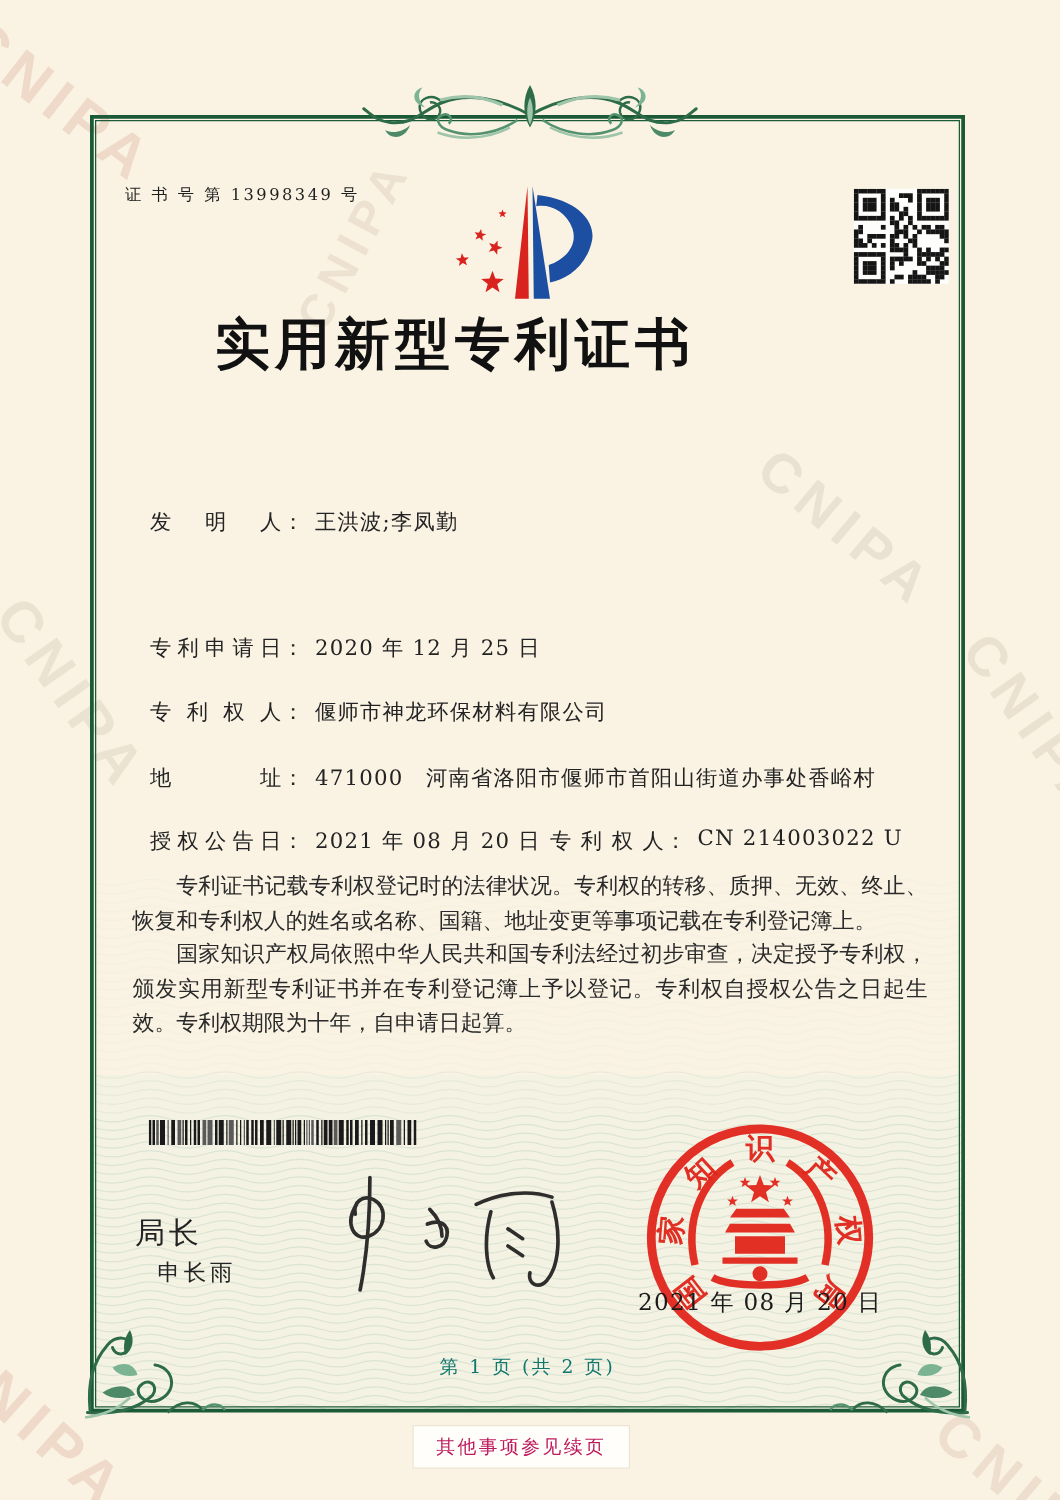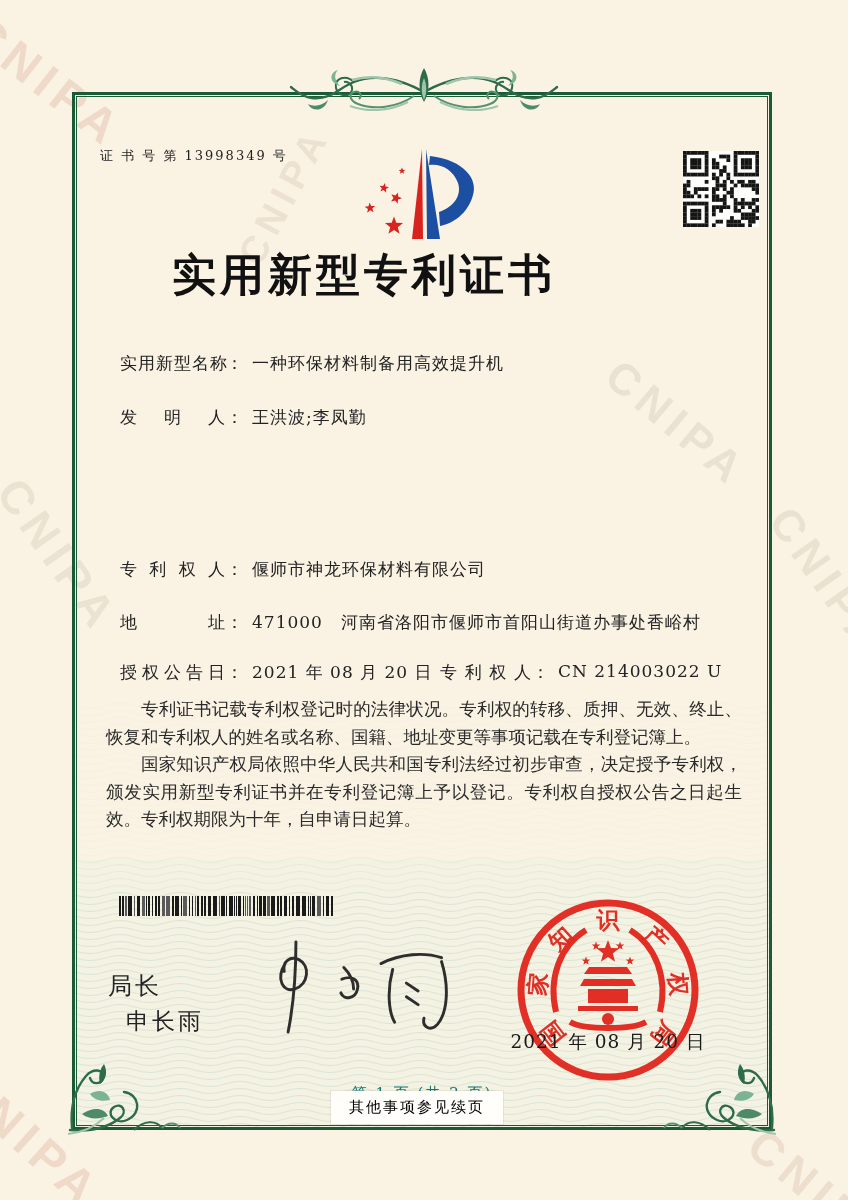--- a/index.html
+++ b/index.html
@@ -61,32 +61,32 @@
   
   .body-text{
     position:absolute;left:106px;top:696px;width:636px;z-index:3;
     font-size:17.5px;line-height:27.5px;text-align:justify;color:#2a2a2a;
   }
   .body-text p{margin:0;text-indent:2em;}
 
   
   #barcode-svg{position:absolute;left:119px;top:896px;z-index:3;}
   .signer-title{position:absolute;left:108px;top:970px;z-index:3;font-size:24px;letter-spacing:3px;}
-  .signer-name{position:absolute;left:126px;top:1006px;z-index:3;font-size:23px;letter-spacing:3px;}
+  .signer-name{position:absolute;left:126px;top:1006px;z-index:3;font-size:18px;letter-spacing:3px;}
   #signature-svg{position:absolute;left:250px;top:934px;z-index:4;}
   #seal-svg{position:absolute;left:500px;top:882px;z-index:5;}
   .page-info{
     position:absolute;left:72px;top:1084px;width:700px;z-index:3;
     text-align:center;font-size:15px;letter-spacing:2px;color:#0f766e;
   }
   .note-box{
-    position:absolute;left:331px;top:1091px;z-index:3;
+    position:absolute;left:331px;top:1141px;z-index:3;
     background:#fffefa;padding:7px 18px;
     box-shadow:0 0 0 1px rgba(120,110,90,.10);
-    font-size:15px;letter-spacing:2px;color:#000000;
+    font-size:15px;letter-spacing:2px;color:#be185d;
   }
 </style>
 </head>
 <body>
 
 <div class="page">
 
   <div class="wm" style="left:-8px;top:4px;font-size:48px;transform:rotate(38deg);color:rgba(214,160,140,.30);">CNIPA</div>
   <div class="wm" style="left:230px;top:252px;font-size:38px;transform:rotate(-62deg);color:rgba(205,180,160,.28);">CNIPA</div>
   <div class="wm" style="left:628px;top:350px;font-size:44px;transform:rotate(40deg);color:rgba(195,185,165,.30);">CNIPA</div>
@@ -426,25 +426,25 @@
       <rect x="28.95" y="72.38" width="3.769047619047619" height="3.769047619047619" fill="#151515"></rect>
       <rect x="43.43" y="72.38" width="3.769047619047619" height="3.769047619047619" fill="#151515"></rect>
       <rect x="47.05" y="72.38" width="3.769047619047619" height="3.769047619047619" fill="#151515"></rect>
       <rect x="50.67" y="72.38" width="3.769047619047619" height="3.769047619047619" fill="#151515"></rect>
       <rect x="54.29" y="72.38" width="3.769047619047619" height="3.769047619047619" fill="#151515"></rect>
       <rect x="57.90" y="72.38" width="3.769047619047619" height="3.769047619047619" fill="#151515"></rect>
       <rect x="65.14" y="72.38" width="3.769047619047619" height="3.769047619047619" fill="#151515"></rect>
     </svg>
   <div class="cert-title">实用新型专利证书</div>
 
-  <div class="field-row" style="top:352px">
-    <span class="f-label">实用新型名称</span><span class="f-colon">：</span><span class="f-value">一种环保材料制备用高效提升机</span>
-  </div>
   <div class="field-row" style="top:406px">
     <span class="f-label">发明人</span><span class="f-colon">：</span><span class="f-value">王洪波;李凤勤</span>
+  </div>
+  <div class="field-row" style="top:507px">
+    <span class="f-label">专利申请日</span><span class="f-colon">：</span><span class="f-value">2020 年 12 月 25 日</span>
   </div>
   <div class="field-row" style="top:558px">
     <span class="f-label">专利权人</span><span class="f-colon">：</span><span class="f-value">偃师市神龙环保材料有限公司</span>
   </div>
   <div class="field-row" style="top:611px">
     <span class="f-label">地址</span><span class="f-colon">：</span><span class="f-value">471000　河南省洛阳市偃师市首阳山街道办事处香峪村</span>
   </div>
   <div class="field-row" style="top:661px;width:640px;">
     <span class="f-label">授权公告日</span><span class="f-colon">：</span><span class="f-value">2021 年 08 月 20 日</span>
     <span class="grant-no-group">

